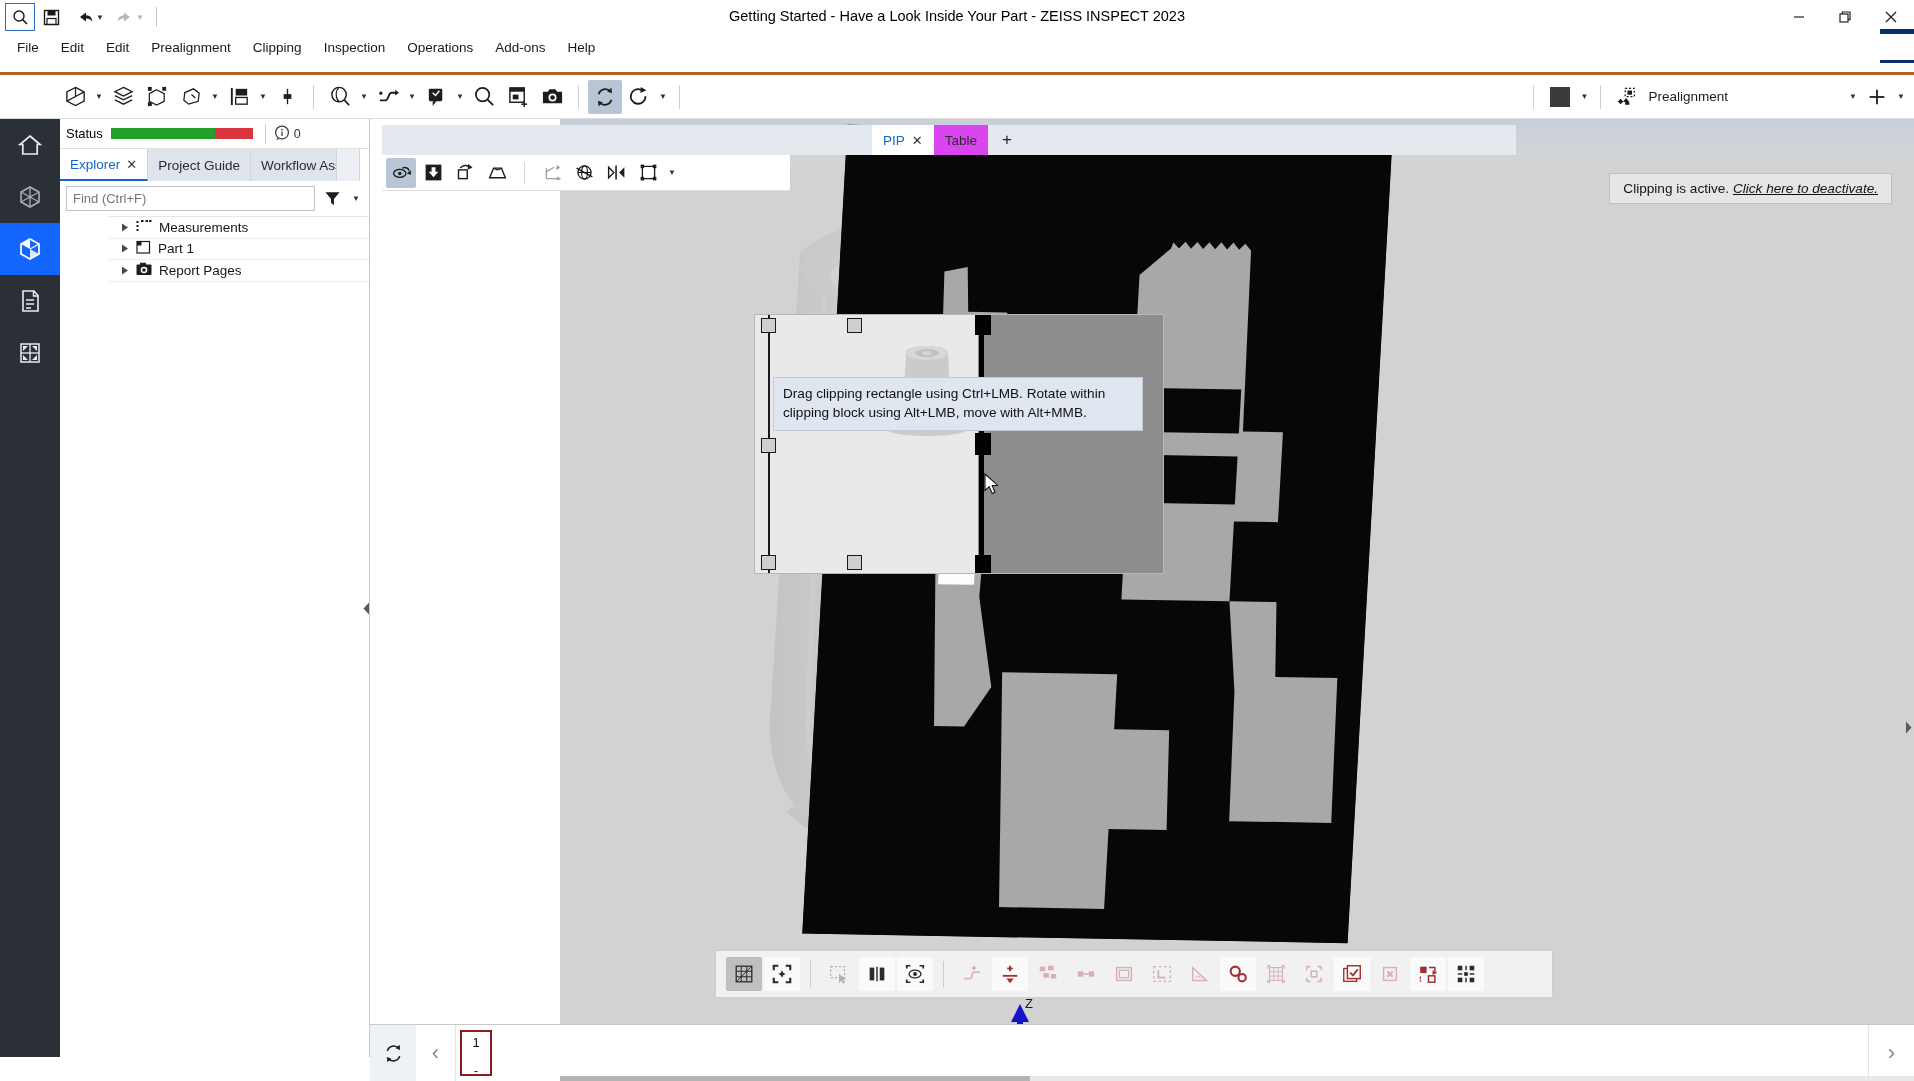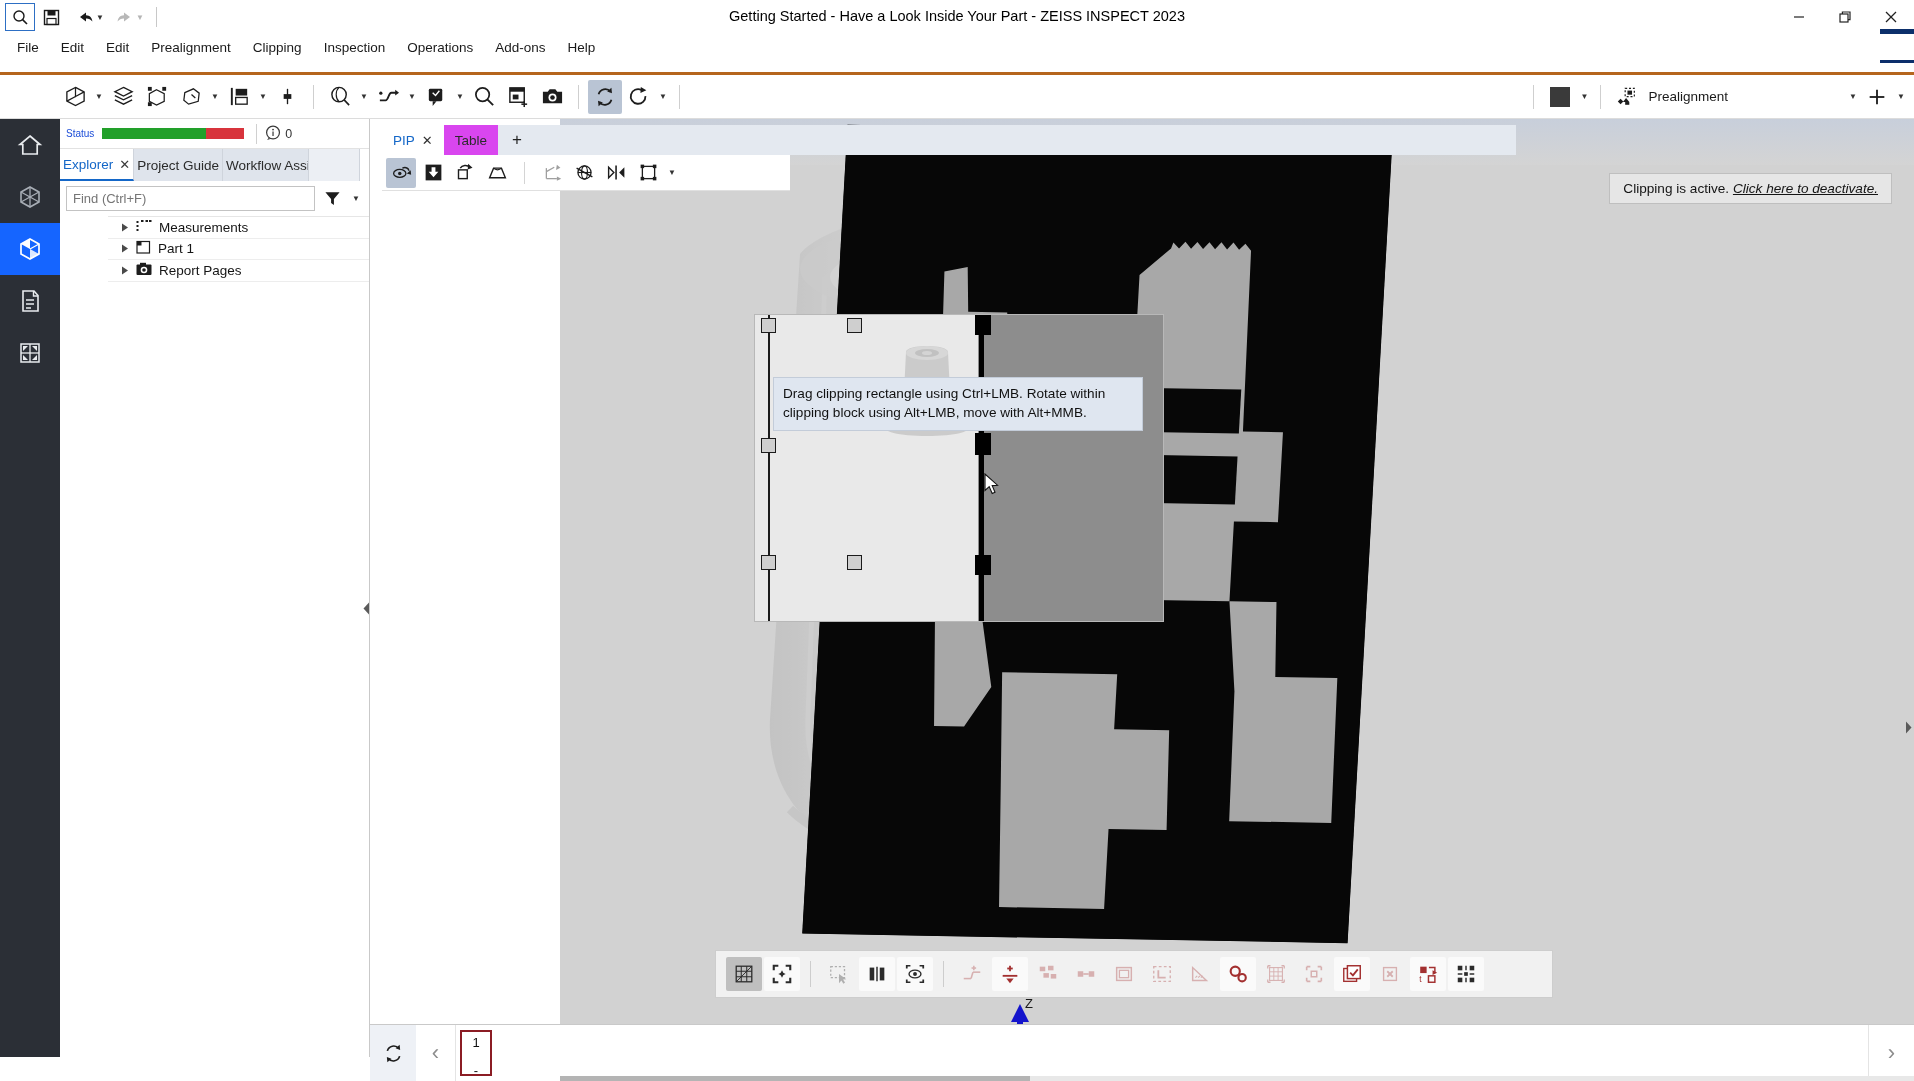--- a/index.html
+++ b/index.html
@@ -90,30 +90,30 @@
 
   
   .explorer {
     position:absolute; left:60px; top:119px; width:310px; height:938px;
     background:#fff; border-right:1px solid #c9c9c9;
   }
   .statusrow {
     height:30px; display:flex; align-items:center; padding:0 6px; gap:8px;
     border-bottom:1px solid #e2e2e2;
   }
-  .status-label { font-size:10px; color:#1d4ed8; }
+  .status-label { font-size:13px; color:#000000; }
   .status-bar-outer { width:142px; height:11px; background:#ddd; display:flex; }
   .status-green { background:#22a02a; height:100%; }
   .status-red { background:#d8343c; height:100%; }
   .status-sep { width:1px; height:20px; background:#d0d0d0; margin-left:4px; }
   .info-chip { display:flex; align-items:center; gap:3px; font-size:12.5px; color:#333; cursor:pointer; }
 
   .tabstrip { display:flex; align-items:stretch; height:32px; background:#eceff4; position:relative; }
   .tab {
-    display:flex; align-items:center; gap:6px; padding:0 3px; font-size:13.5px;
+    display:flex; align-items:center; gap:6px; padding:0 10px; font-size:13.5px;
     color:#2b2b2b; cursor:pointer; background:#dfe4ec; border-right:1px solid #cfd4dc;
   }
   .tab.active { background:#fff; color:#1467c8; border-bottom:2px solid #1467c8; }
   .tab .x { font-size:13px; color:#3a3a3a; }
   .tabs-overflow { position:absolute; right:0; top:0; width:10px; height:32px; background:#fff; border-left:1px solid #cfd4dc; }
 
   .findrow { display:flex; align-items:center; gap:4px; padding:5px 6px; }
   .findinput {
     flex:1; height:25px; border:1px solid #c3c3c3; font-size:13px; color:#8d8d8d;
     padding:0 6px; outline:none; font-family:"Liberation Sans", sans-serif; background:#fff;
@@ -152,21 +152,21 @@
     background:#fff; display:flex; align-items:center; gap:2px; padding-left:4px;
     border-bottom:1px solid #e0e0e0;
   }
   .pti { width:30px; height:30px; display:flex; align-items:center; justify-content:center; cursor:pointer; border-radius:2px; }
   .pti.sel { background:#b9c4d4; }
   .pti.dim { opacity:0.42; }
   .pip-vsep { width:1px; height:22px; background:#d4d4d4; margin:0 10px; }
 
   
   .pip-canvas {
-    position:absolute; left:384px; top:195px; width:410px; height:308px;
+    position:absolute; left:384px; top:195px; width:410px; height:260px;
     background:#e9e9e9; overflow:hidden; border:1px solid #b8b8b8;
   }
   .pip-dark { position:absolute; right:0; top:0; width:185px; height:100%; background:#8d8d8d; }
   .pip-divider { position:absolute; left:224px; top:0; width:5px; height:100%; background:#000; }
   .pip-frameline { position:absolute; left:13px; top:0; width:2px; height:100%; background:#1b1b1b; }
   .handle { position:absolute; width:15px; height:15px; background:#cfcfcf; border:1.5px solid #1b1b1b; }
   .handle.dark { background:#000; border-color:#000; }
   .pip-part {
     position:absolute; left:105px; top:25px; width:135px; height:130px;
     opacity:0.55;
@@ -864,21 +864,21 @@
           <rect x="10" y="10" width="4" height="4" fill="#2b2b2b"></rect>
           <line x1="12" y1="3" x2="12" y2="8" stroke="#2b2b2b" stroke-width="1.6"></line>
           <line x1="12" y1="16" x2="12" y2="21" stroke="#2b2b2b" stroke-width="1.6"></line>
           <line x1="3" y1="12" x2="8" y2="12" stroke="#2b2b2b" stroke-width="1.6"></line>
           <line x1="16" y1="12" x2="21" y2="12" stroke="#2b2b2b" stroke-width="1.6"></line>
         </svg>
     </div>
   </div>
 
   <div class="pip-wrap" style="background:transparent;pointer-events:none;">
-    <div class="pip-tabstrip" style="pointer-events:auto;">
+    <div class="pip-tabstrip" style="pointer-events:auto;justify-content:center;">
       <div class="pip-tab active">
         <span>PIP</span>
         <span class="x">✕</span>
       </div>
       <div class="pip-tab">
         <span>Table</span>
       </div>
       <div class="pip-plus">+</div>
     </div>
 

